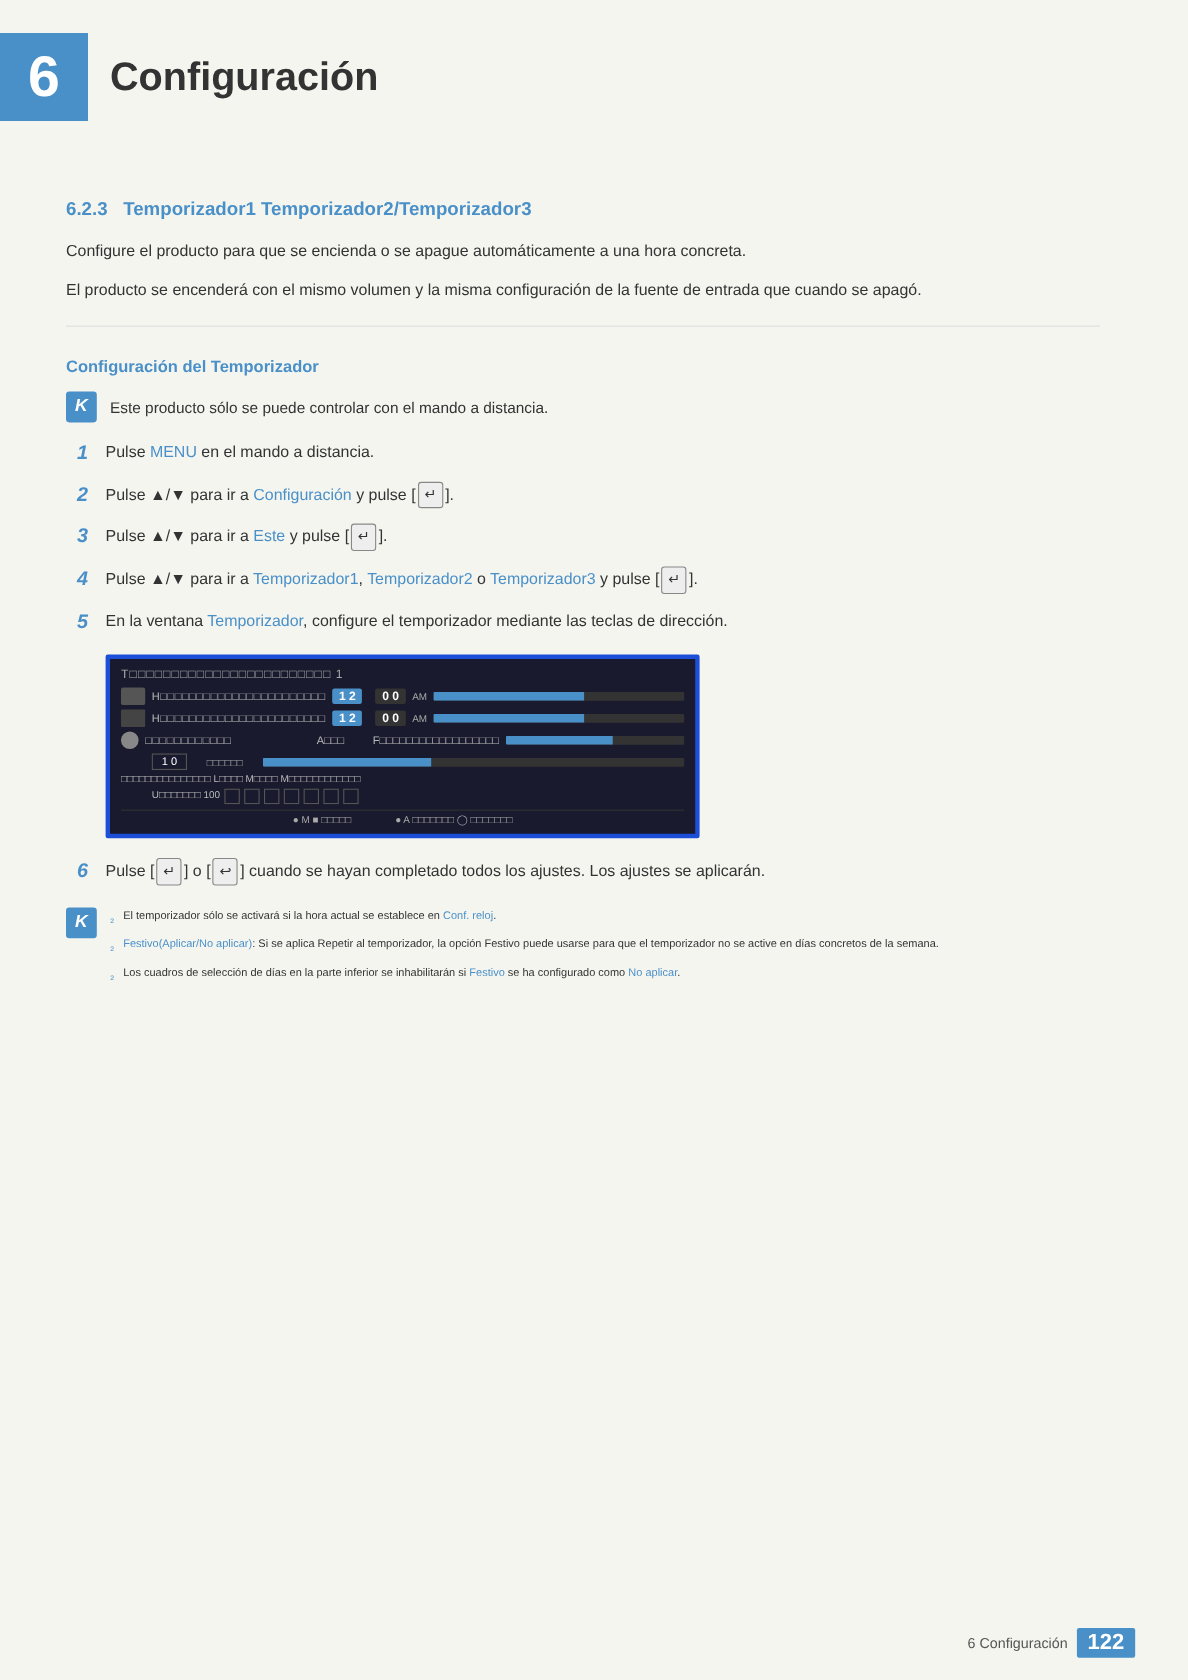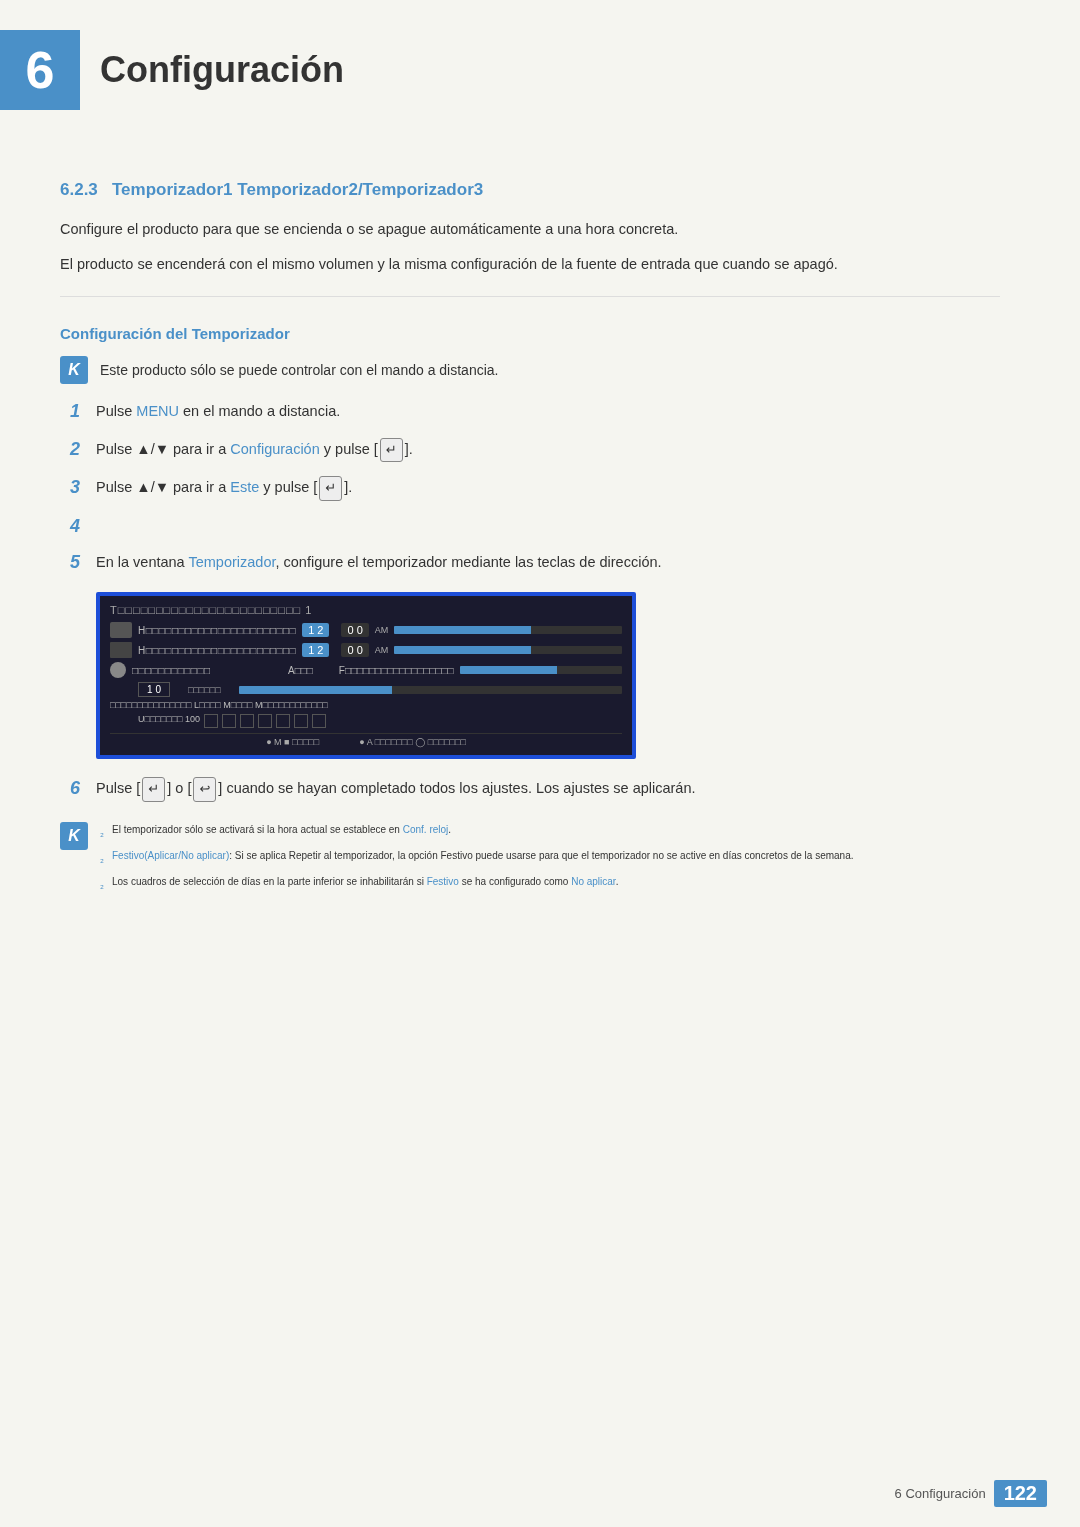--- a/index.html
+++ b/index.html
@@ -221,20 +221,21 @@
     }
 
     .timer-value-box {
       background: #333;
       color: #fff;
       font-size: 11px;
       padding: 1px 6px;
       border-radius: 2px;
       min-width: 24px;
       text-align: center;
+      font-weight: bold;
     }
 
     .timer-value-box.selected {
       background: #4a90c8;
       color: #fff;
     }
 
     .timer-separator {
       color: #aaa;
       font-size: 11px;
@@ -358,21 +359,21 @@
     }
 
     .sub-note-item .highlight {
       color: #4a90c8;
     }
 
     
     .page-footer {
       position: absolute;
       bottom: 20px;
-      right: 33px;
+      right: 48px;
       display: flex;
       align-items: center;
       gap: 8px;
       font-size: 13px;
       color: #555;
     }
 
     .footer-chapter {
       color: #555;
     }
@@ -440,20 +441,23 @@
 
     <li class="step-item">
       <span class="step-number">3</span>
       <span class="step-text">
         Pulse ▲/▼ para ir a <span class="highlight">Este</span> y pulse [<span class="key-btn">↵</span>].
       </span>
     </li>
 
     <li class="step-item">
       <span class="step-number">4</span>
+      <span class="step-text">
+        Pulse ▲/▼ para ir a <span class="highlight">Temporizador1</span>, <span class="highlight">Temporizador2</span> o <span class="highlight">Temporizador3</span> y pulse [<span class="key-btn">↵</span>].
+      </span>
     </li>
 
     <li class="step-item">
       <span class="step-number">5</span>
       <span class="step-text">
         En la ventana <span class="highlight">Temporizador</span>, configure el temporizador mediante las teclas de dirección.
       </span>
     </li>
 
   </ol>

